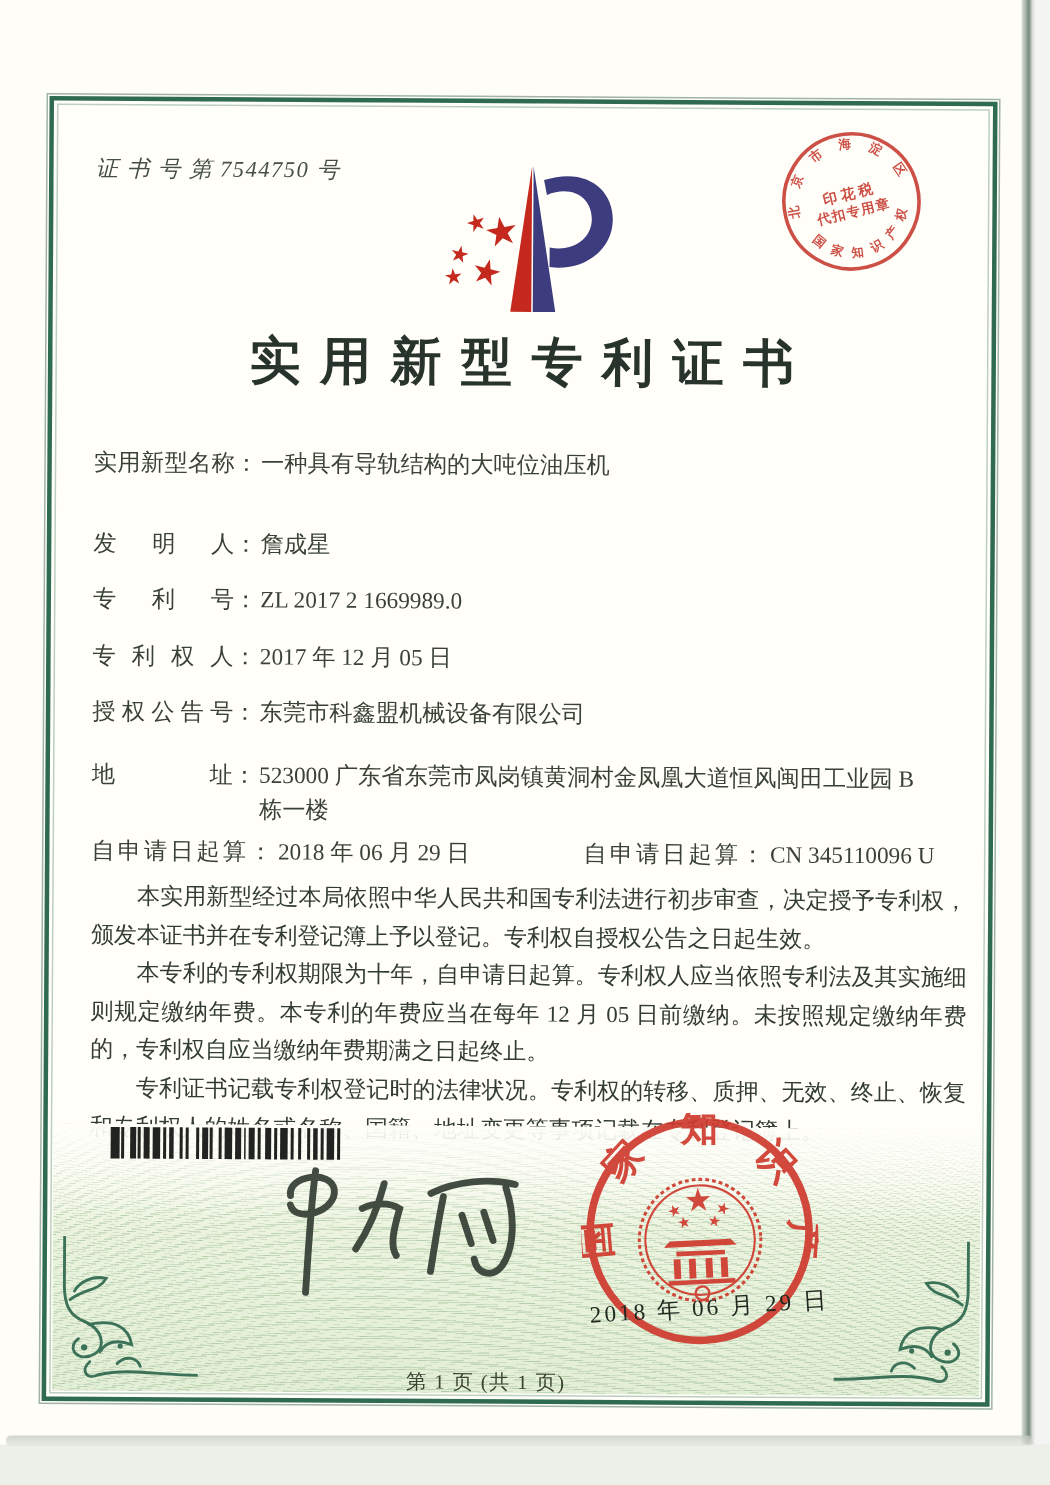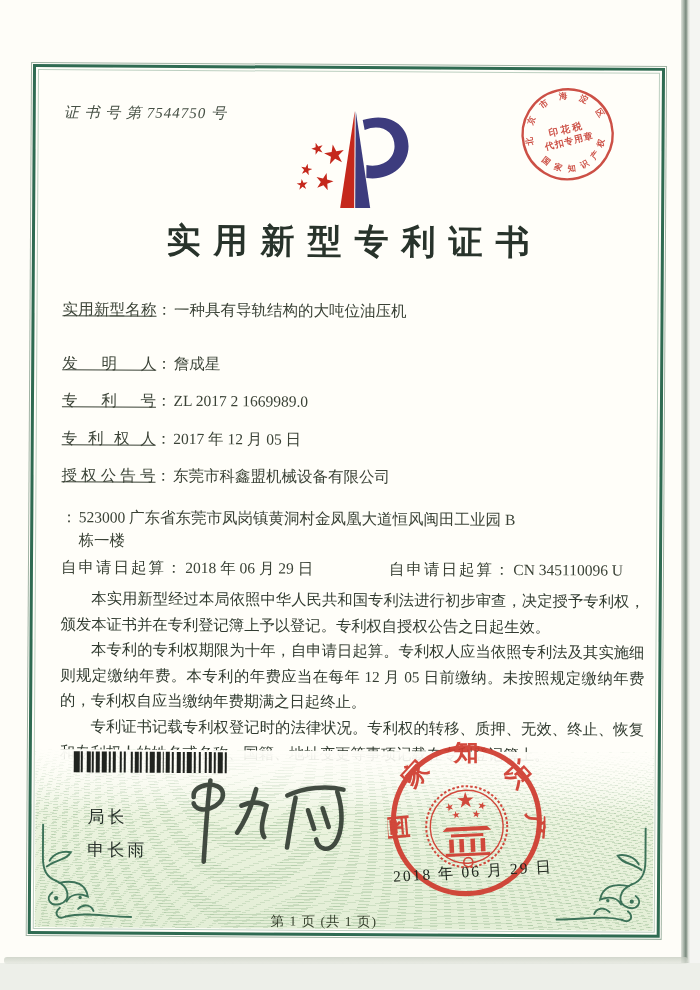--- a/index.html
+++ b/index.html
@@ -22,21 +22,21 @@
   .cert-number{position:absolute;left:24px;top:32px;font-size:15px;letter-spacing:1px;color:#454f44;font-style:italic;}
 
   .logo{position:absolute;left:243px;top:34px;width:140px;height:108px;}
   .tax-stamp{position:absolute;left:478px;top:10px;width:100px;height:100px;transform:rotate(-14deg);opacity:.88;}
 
   .title{position:absolute;left:0;right:0;top:146px;text-align:center;font-size:34px;font-weight:bold;
     letter-spacing:13px;text-indent:13px;color:#28332b;}
 
   .fields{position:absolute;left:24px;right:26px;top:0;font-size:15.5px;}
   .field-row{position:absolute;left:0;right:0;display:flex;line-height:23px;}
-  .f-label{display:inline-block;width:94px;text-align:justify;text-align-last:justify;flex:none;text-decoration:underline;}
+  .f-label{display:inline-block;width:94px;text-align:justify;text-align-last:justify;flex:none;}
   .f-colon{flex:none;}
   .f-value{flex:1;margin-left:2px;}
   .row-0{top:226px}.row-1{top:280px}.row-2{top:317px}.row-3{top:355px}.row-4{top:392px}.row-5{top:434px}
   .grant-row{position:absolute;left:0;right:0;top:486px;}
   .grant-right{position:absolute;left:328px;top:0;white-space:nowrap;}
   .ls2{letter-spacing:2px;}
 
   .paras{position:absolute;left:24px;width:584px;top:514px;font-size:15.3px;line-height:25.6px;
     text-align:justify;color:#323c31;}
   .paras p{margin:0;text-indent:2em;}
@@ -126,20 +126,21 @@
             <span class="f-label">专利权人</span>
               <span class="f-colon">：</span>
             <span class="f-value">2017 年 12 月 05 日</span>
           </div>
           <div class="field-row row-4">
             <span class="f-label">授权公告号</span>
               <span class="f-colon">：</span>
             <span class="f-value">东莞市科鑫盟机械设备有限公司</span>
           </div>
           <div class="field-row row-5">
+            <span class="f-label">地址</span>
               <span class="f-colon">：</span>
             <span class="f-value" style="max-width:452px;">523000 广东省东莞市凤岗镇黄洞村金凤凰大道恒风闽田工业园 B 栋一楼</span>
           </div>
           <div class="grant-row">
             <span>
               <span class="ls2">自申请日起算</span><span>：</span>
               <span>2018 年 06 月 29 日</span>
             </span>
             <span class="grant-right">
               <span class="ls2">自申请日起算</span><span>：</span>
@@ -237,24 +238,20 @@
             <path d="M11,44 C21,36 31,38 36,29 C27,27 18,31 14,38"></path>
             <path d="M24,61 C42,57 52,63 54,75 C44,71 36,73 32,80"></path>
             <path d="M31,96 C52,91 72,96 100,96"></path>
             <path d="M31,96 C23,100 18,93 25,87"></path>
             <path d="M44,88 C50,82 58,84 60,90"></path>
           </g>
           <circle cx="21" cy="77" r="2.2" fill="#3c7258"></circle>
           <circle cx="46" cy="76" r="1.8" fill="#3c7258"></circle>
         </svg>
 
-        <div class="officer">
-          <div>局长</div>
-          <div>申长雨</div>
-        </div>
 
         <svg class="signature" viewBox="0 0 180 100">
           <g fill="none" stroke="#333d33" stroke-width="4.4" stroke-linecap="round" opacity=".92">
             <path d="M34,10 C31,32 30,56 28,88"></path>
             <path d="M18,26 C16,13 44,9 46,22 C48,36 21,44 18,32"></path>
             <path d="M78,18 C74,34 68,48 60,60"></path>
             <path d="M64,34 C72,30 82,30 88,34 C84,48 82,58 86,64"></path>
             <path d="M108,24 C124,16 146,14 162,18"></path>
             <path d="M116,26 C112,46 110,62 108,74"></path>
             <path d="M156,20 C162,38 162,58 154,70 C148,78 138,76 136,66"></path>

